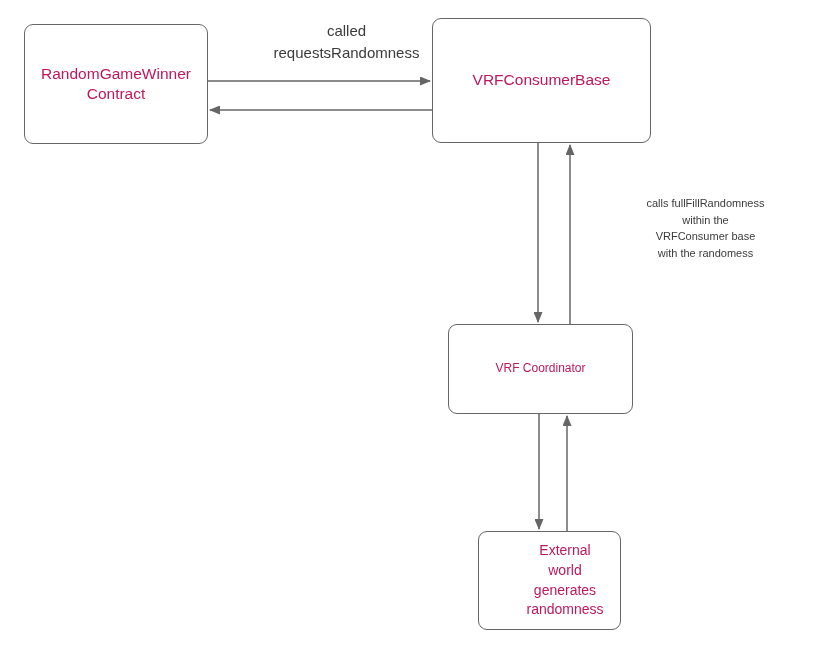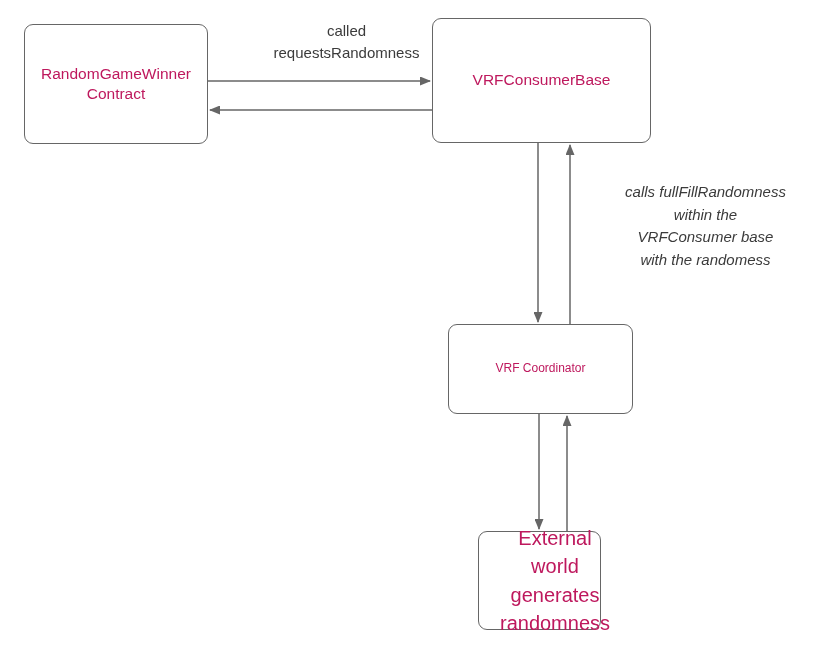--- a/index.html
+++ b/index.html
@@ -70,23 +70,23 @@
     left: 448px;
     top: 324px;
     width: 185px;
     height: 90px;
     font-size: 12px;
   }
 
   #node-external-world {
     left: 478px;
     top: 531px;
-    width: 123px;
+    width: 143px;
     height: 99px;
-    font-size: 20px;
+    font-size: 14px;
     line-height: 1.42;
     padding-left: 31px;
   }
 
   .edge-label {
     position: absolute;
     text-align: center;
     color: #3b3b3b;
     font-size: 14.5px;
     line-height: 1.42;
@@ -97,25 +97,24 @@
   #label-called-requests-randomness {
     left: 244px;
     top: 20px;
     width: 205px;
     font-size: 15px;
     line-height: 1.45;
   }
 
   #label-calls-fullfill-randomness {
     left: 598px;
-    top: 181px;
+    top: 195px;
     width: 215px;
-    font-size: 15px;
+    font-size: 11px;
     line-height: 1.5;
-    font-style: italic;
   }
 </style>
 </head>
 <body>
 
 <div id="diagram-canvas">
 
   <svg class="svg-layer" viewBox="0 0 818 652" width="818" height="652" xmlns="http://www.w3.org/2000/svg">
     <defs>
       <marker id="arrow-r" markerWidth="11" markerHeight="9" refX="10" refY="4.5" orient="auto" markerUnits="userSpaceOnUse">

